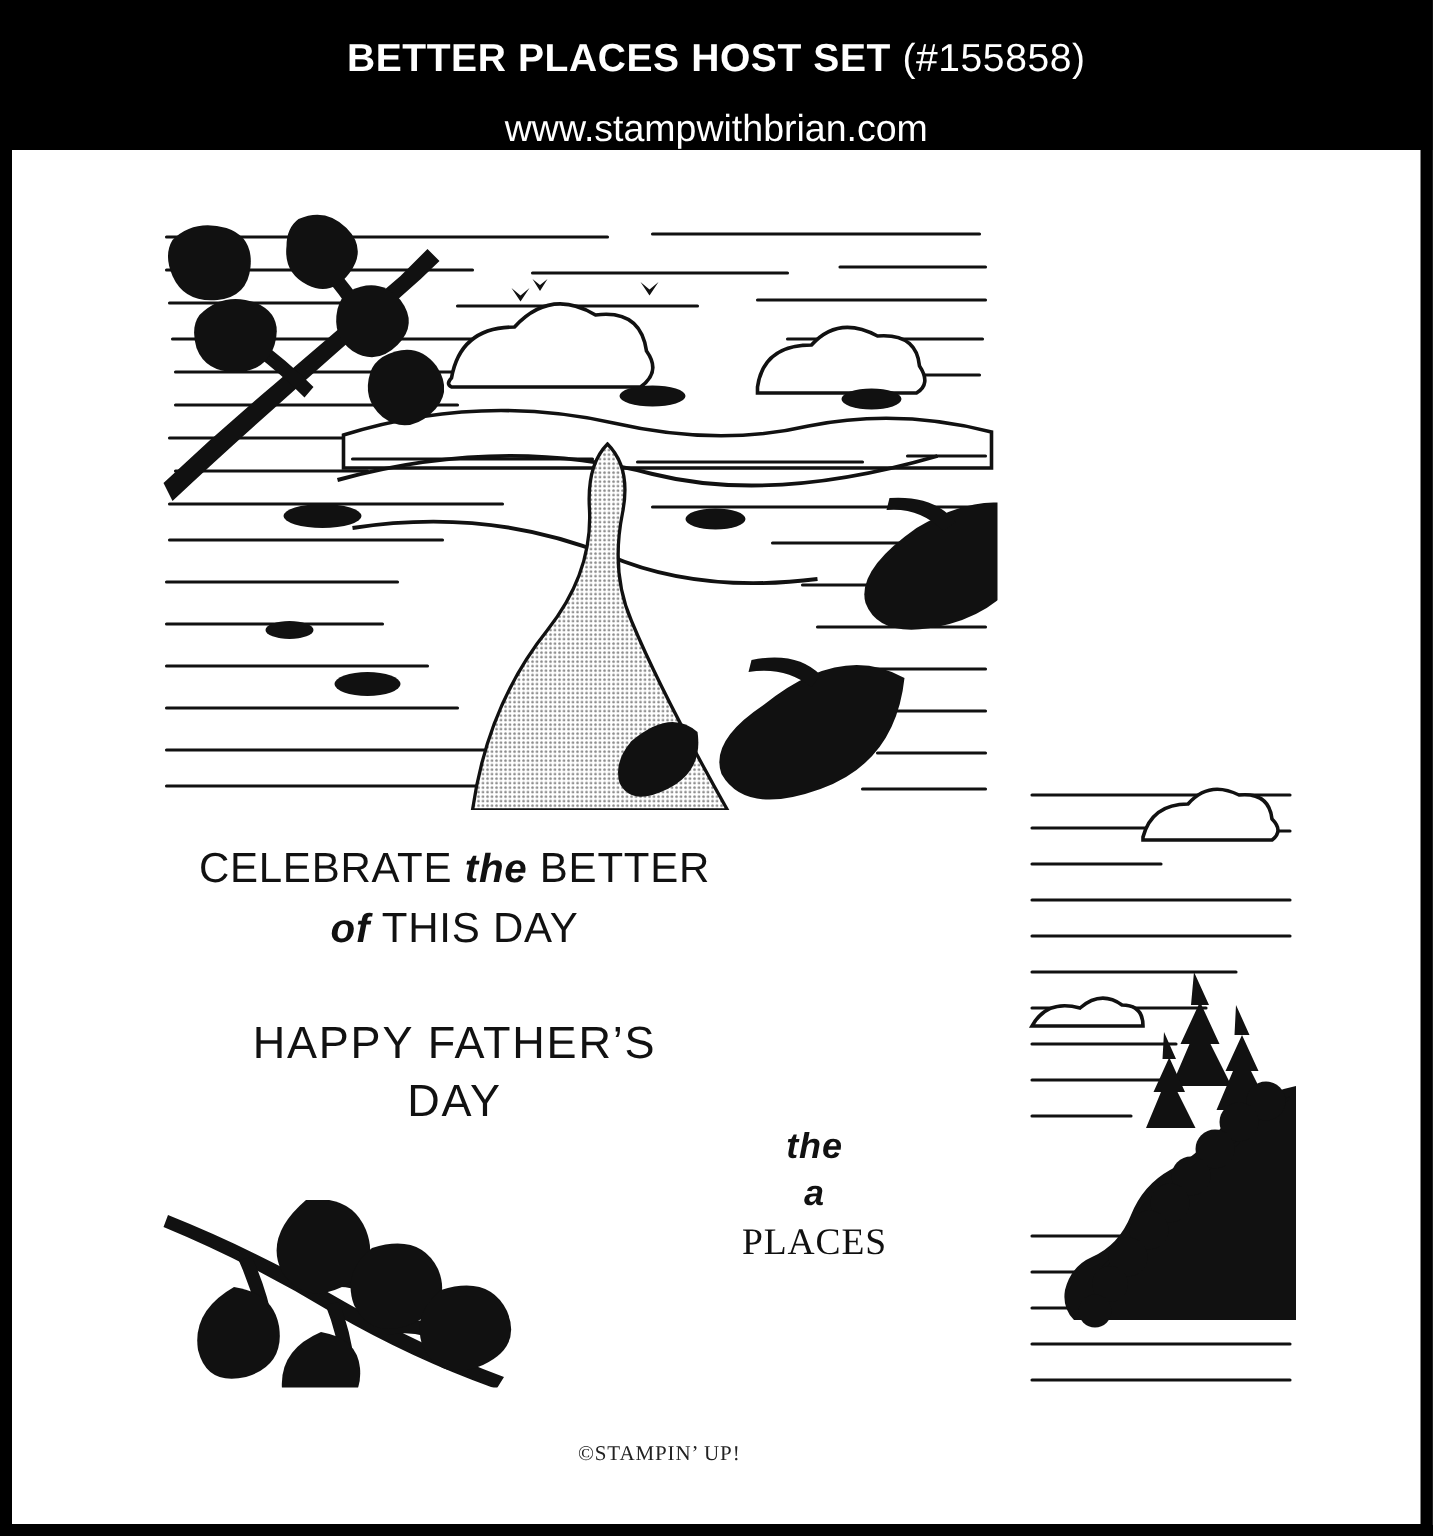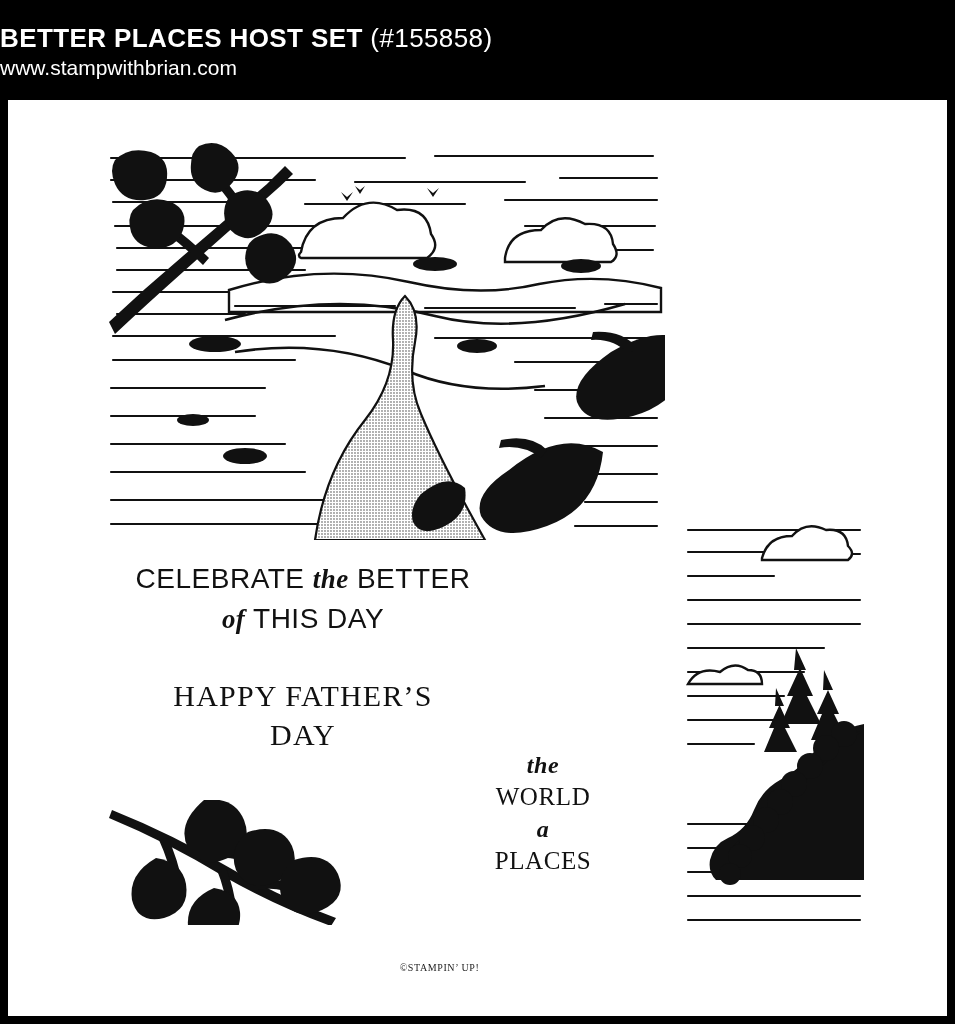--- a/index.html
+++ b/index.html
@@ -23,39 +23,39 @@
 
   
   #header {
     position: absolute;
     left: 0;
     top: 0;
     width: 955px;
     height: 100px;
     background: #000000;
     color: #ffffff;
-    text-align: left;
+    text-align: center;
     box-sizing: border-box;
     padding-top: 22px;
   }
   #header .title {
     font-size: 26px;
     font-weight: bold;
     letter-spacing: 0.4px;
     line-height: 32px;
     white-space: nowrap;
   }
   #header .title .code {
     font-weight: normal;
   }
   #header .site {
-    font-size: 21px;
+    font-size: 25px;
     font-weight: normal;
     line-height: 28px;
-    margin-top: 0;
+    margin-top: 18px;
   }
 
   
   #sheet {
     position: absolute;
     left: 8px;
     top: 100px;
     width: 939px;
     height: 916px;
     background: #ffffff;
@@ -88,31 +88,31 @@
     width: 420px;
     font-size: 28px;
     letter-spacing: 0.5px;
   }
   #sent-celebrate .l1, #sent-celebrate .l2 {
     display: block;
     white-space: nowrap;
   }
   #sent-celebrate .l2 { margin-top: 6px; text-align: center; }
   .script {
-    font-family: Liberation Serif, serif;
+    font-family: Liberation Sans, sans-serif;
     font-style: italic;
     font-weight: bold;
     font-size: 0.96em;
   }
   #sent-fathers {
     left: 85px;
     top: 578px;
     width: 420px;
     font-size: 30px;
-    font-family: Liberation Serif, serif;
+    font-family: Liberation Sans, sans-serif;
     letter-spacing: 1.2px;
   }
   #sent-fathers .l1, #sent-fathers .l2 {
     display: block;
     white-space: nowrap;
   }
   #sent-fathers .l2 { margin-top: 4px; }
   #sent-world {
     left: 380px;
     top: 648px;
@@ -145,21 +145,21 @@
     height: 420px;
   }
 
   
   #copyright {
     position: absolute;
     left: 0;
     top: 862px;
     width: 863px;
     text-align: center;
-    font-size: 10px;
+    font-size: 14px;
     font-family: "Liberation Serif", serif;
     color: #222222;
     letter-spacing: 0.6px;
   }
 </style>
 </head>
 <body>
 
 <div id="page">
 
@@ -293,21 +293,20 @@
     </div>
 
     <div class="sentiment" id="sent-fathers">
       <span class="l1">HAPPY FATHER’S</span>
       <span class="l2">DAY</span>
     </div>
 
     <div class="sentiment" id="sent-world">
       <span>
         <span class="script">the</span>
-        <span>WORLD</span>
       </span>
       <span>
         <span class="script">a</span>
         <span>PLACES</span>
       </span>
     </div>
 
     <div id="branch">
       <svg width="265" height="125" viewBox="0 0 265 125" xmlns="http://www.w3.org/2000/svg">
         <g fill="#111">

